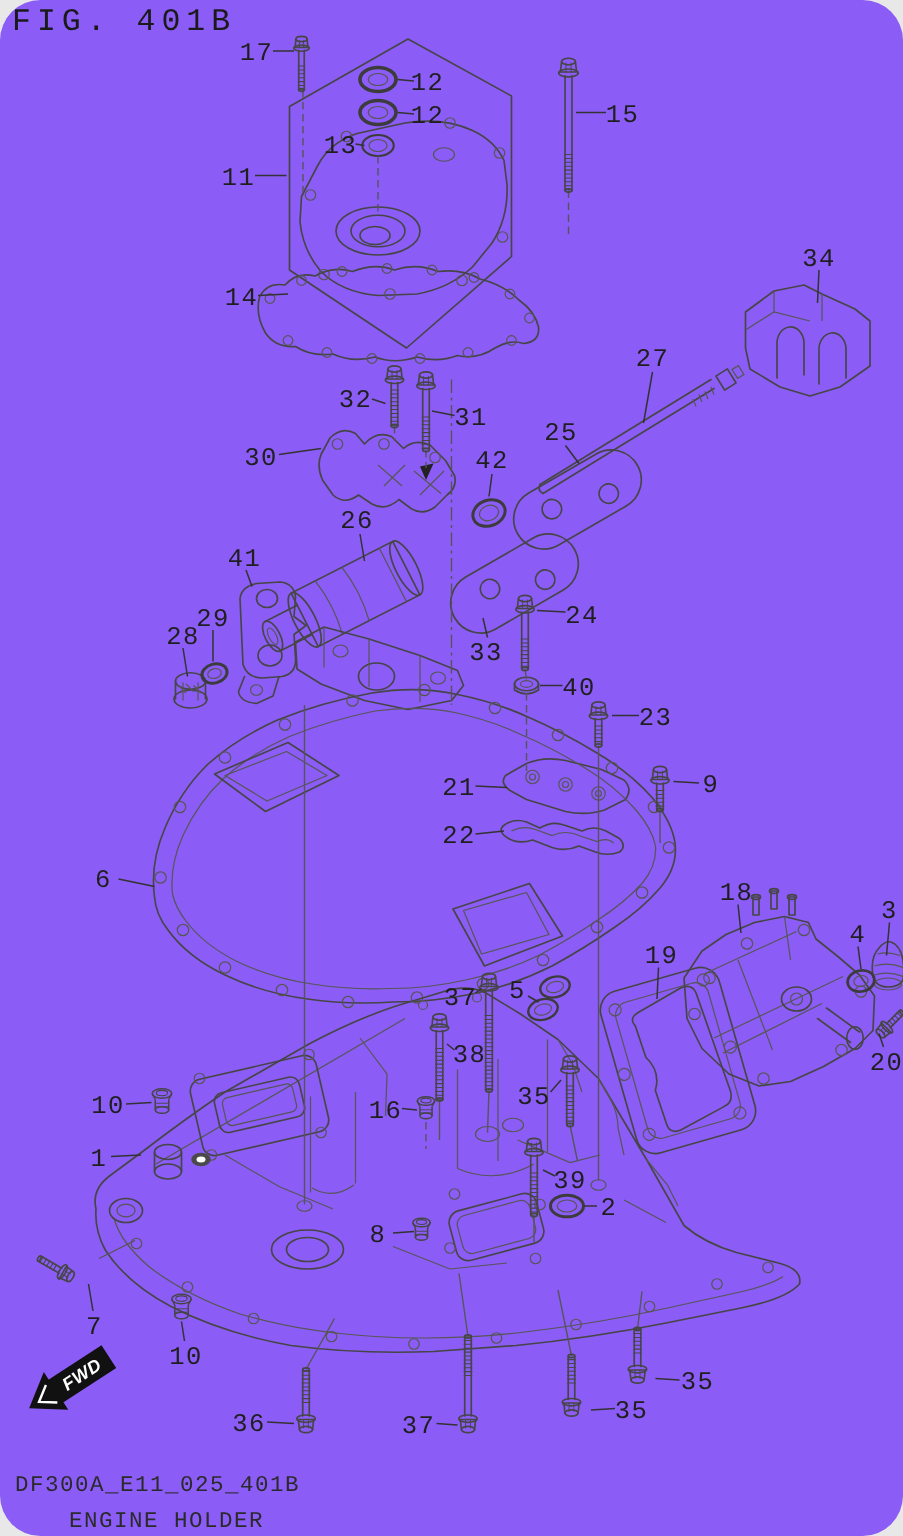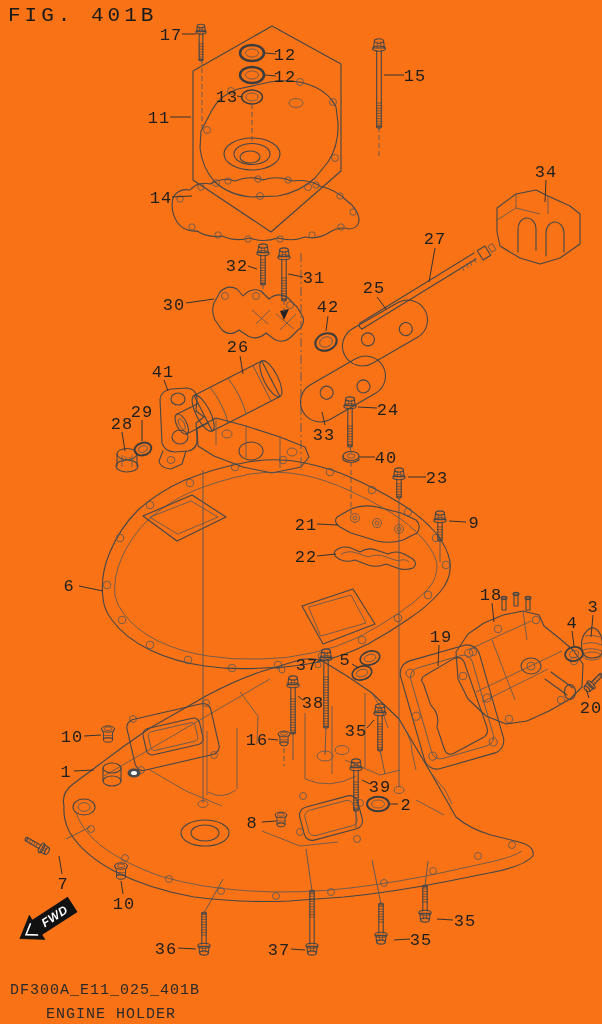--- a/index.html
+++ b/index.html
@@ -1,17 +1,17 @@
 <!DOCTYPE html>
 <html><head>
 <meta charset="utf-8">
 <style>
   html,body{margin:0;padding:0;background:#e8e8e8;}
-  .sheet{position:relative;width:602px;height:1024px;background:#f97316;margin:0 auto;
-         font-family:"Liberation Mono","DejaVu Sans Mono",monospace;overflow:hidden;}
+  .sheet{position:relative;width:602px;height:1024px;background:#8b5cf6;margin:0 auto;
+         font-family:"Liberation Mono","DejaVu Sans Mono",monospace;overflow:hidden;border-radius:27px;}
   .fig-title{position:absolute;left:8px;top:4px;font-size:21px;letter-spacing:4px;
              color:#1a1a1a;font-weight:400;}
   .footer{position:absolute;left:10px;top:982px;color:#2a2a2a;}
   .footer .code{font-size:15px;letter-spacing:1px;}
   .footer .name{font-size:15px;letter-spacing:1px;margin-top:7px;margin-left:36px;}
   svg{position:absolute;left:0;top:0;}
   .ln{stroke:#464646;fill:none;stroke-width:1.1;stroke-linejoin:round;stroke-linecap:round;}
   .thin{stroke:#565656;fill:none;stroke-width:0.8;}
   .leader{stroke:#333;stroke-width:1;fill:none;}
   .axis{stroke:#555;stroke-width:0.9;fill:none;}

